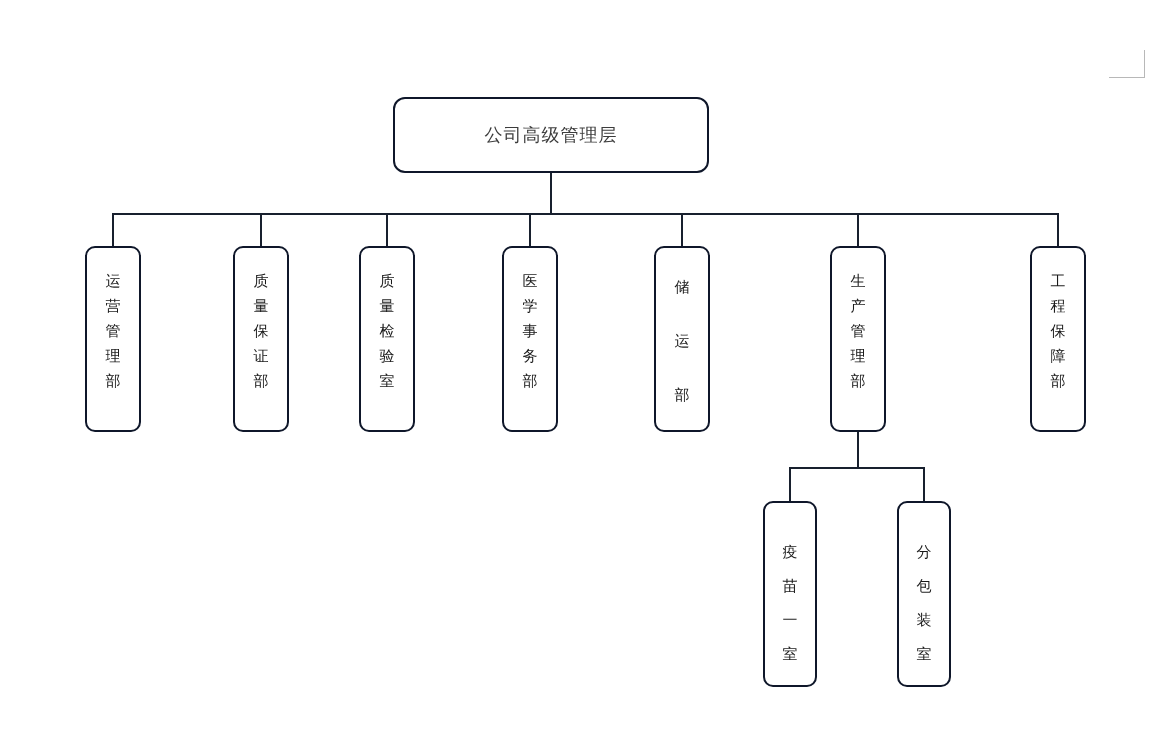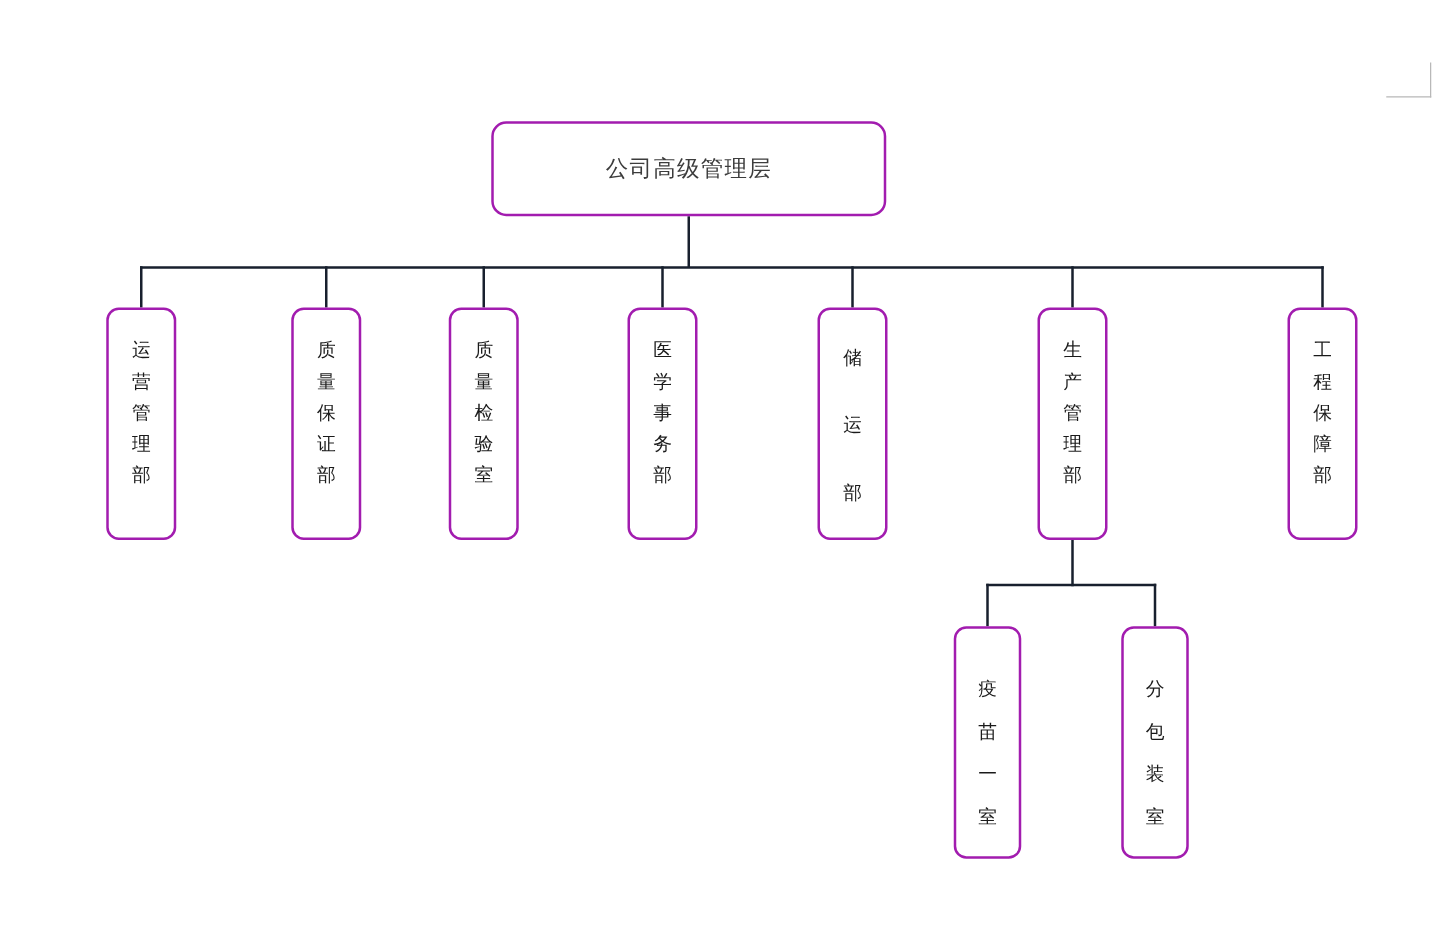--- a/index.html
+++ b/index.html
@@ -38,21 +38,21 @@
   .line-v {
     position: absolute;
     background: #18202e;
     width: 2px;
   }
 
   
   .node {
     position: absolute;
     box-sizing: border-box;
-    border: 2px solid #a21caf;
+    border: 2px solid #0f172a;
     border-radius: 10px;
     background: #ffffff;
   }
   .node.root {
     border-radius: 12px;
   }
 
   
   .label-h {
     position: absolute;

